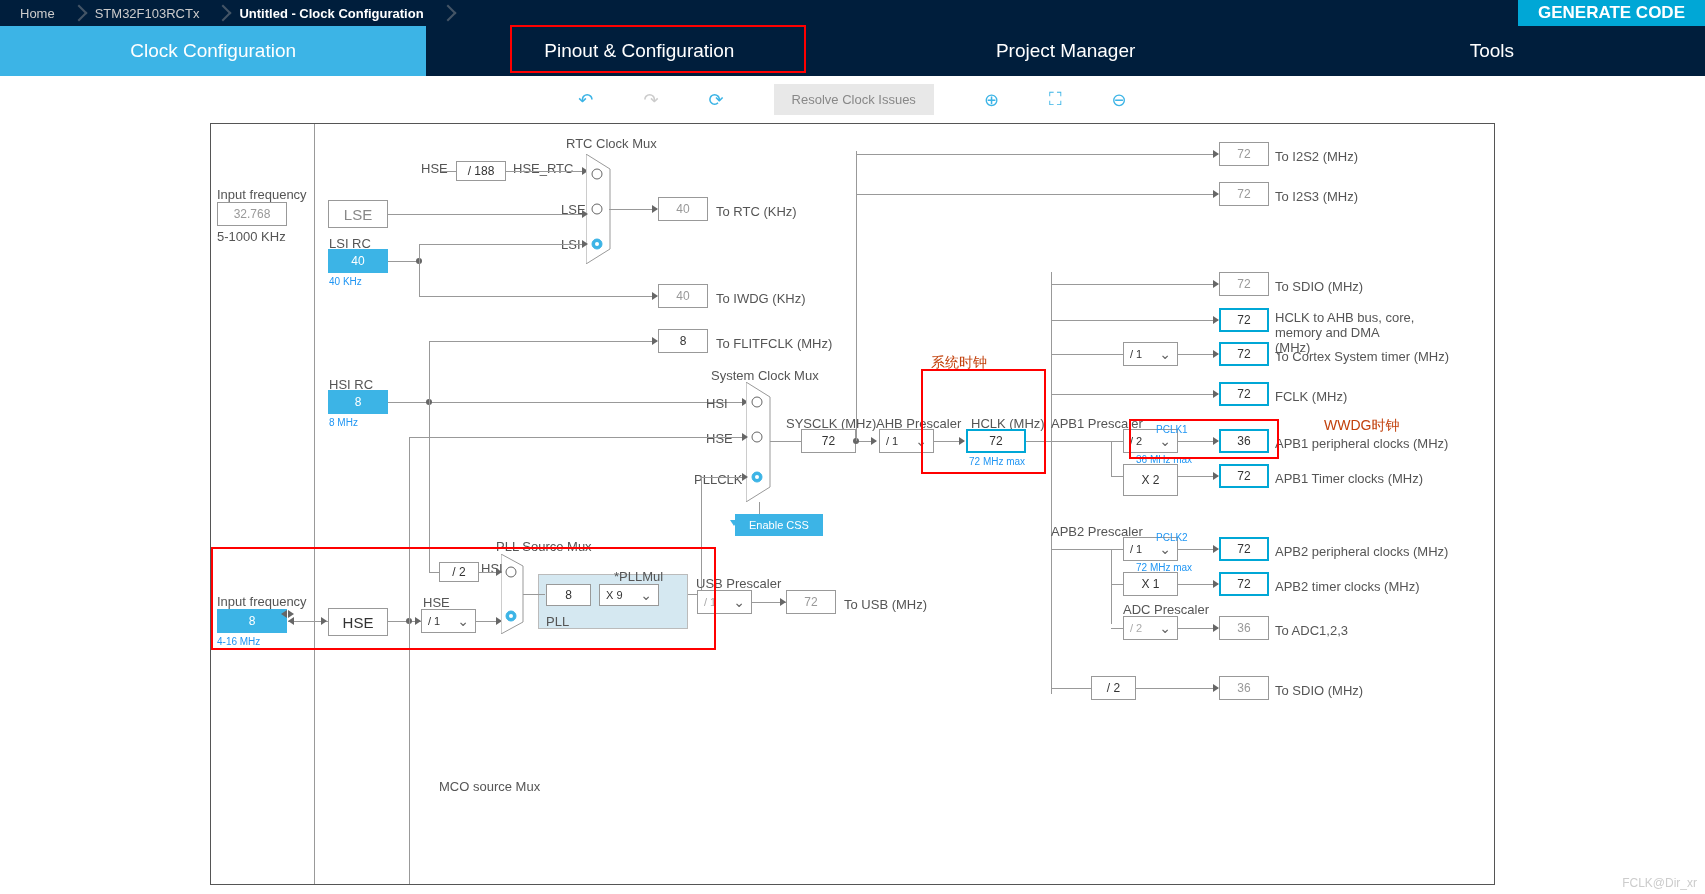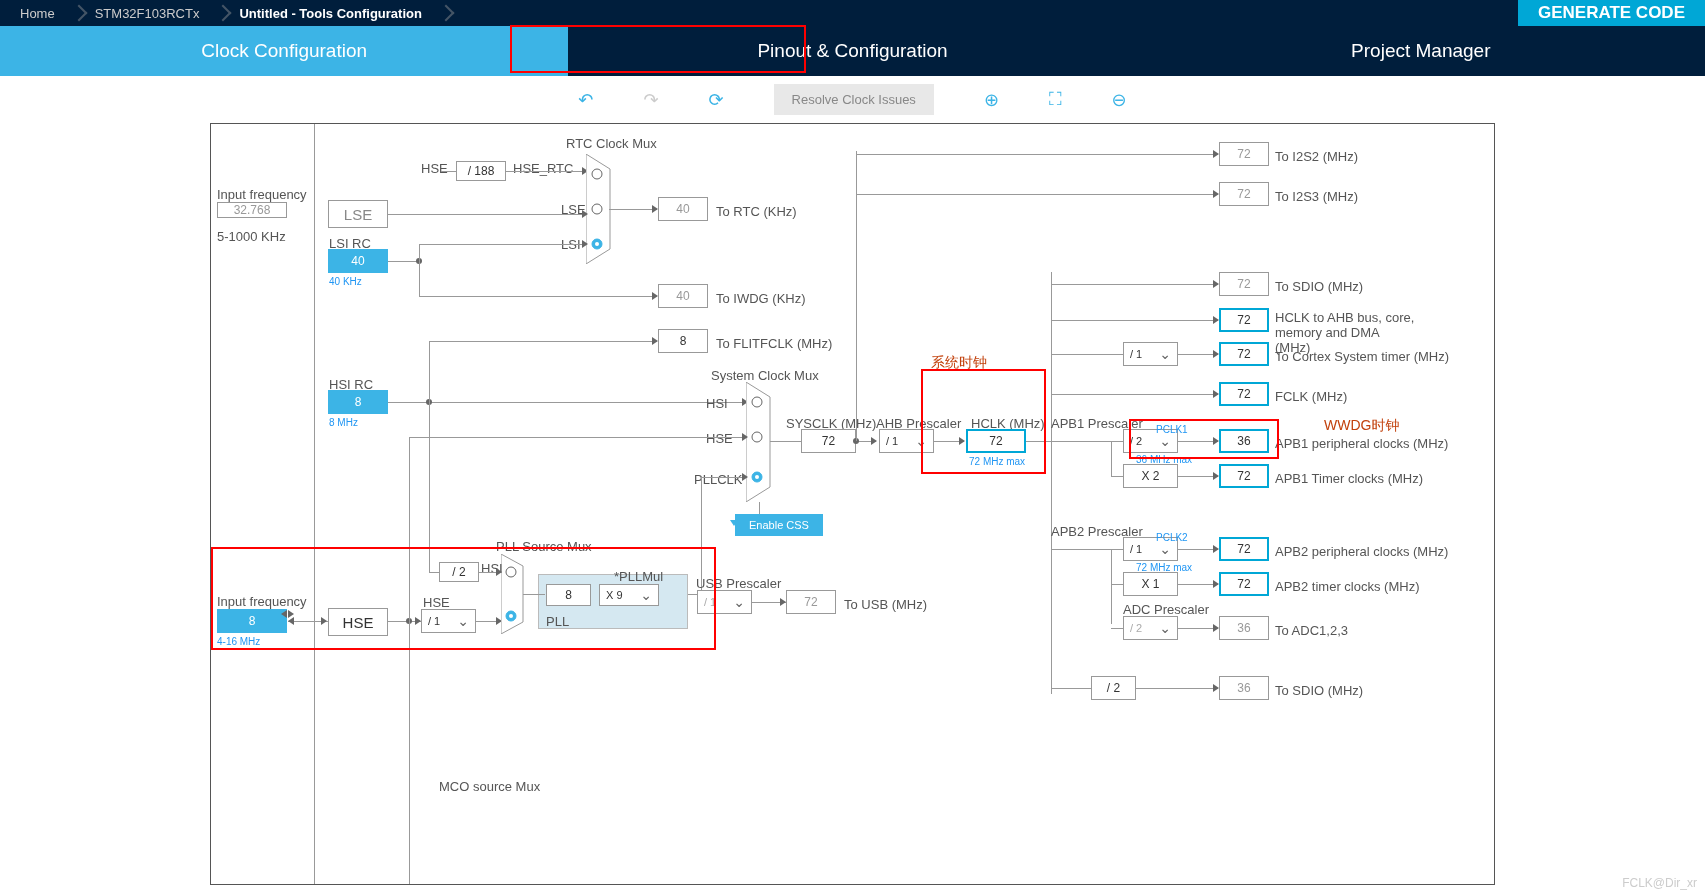--- a/index.html
+++ b/index.html
@@ -38,47 +38,48 @@
 .watermark { position: absolute; bottom: 4px; right: 8px; color: #ccc; font-size: 12px; }
 .pll-box { position: absolute; background: #d5e8f1; border: 1px solid #bbb; }
 .mux-trap { position: absolute; }
 </style>
 </head>
 <body>
 
 <div class="top-bar">
   <div class="crumb">Home</div>
   <div class="crumb">STM32F103RCTx</div>
-  <div class="crumb active">Untitled - Tools Configuration</div>
+  <div class="crumb active">Untitled - Clock Configuration</div>
   <div class="gen-btn">GENERATE CODE</div>
 </div>
 
 <div class="tabs">
   <div class="tab active">Clock Configuration</div>
   <div class="tab">Pinout &amp; Configuration</div>
   <div class="tab">Project Manager</div>
+  <div class="tab">Tools</div>
 </div>
 <div class="red-tab-box"></div>
 
 <div class="toolbar">
   <span class="ic">↶</span>
   <span class="ic disabled">↷</span>
   <span class="ic">⟳</span>
   <button class="resolve-btn">Resolve Clock Issues</button>
   <span class="ic">⊕</span>
   <span class="ic">⛶</span>
   <span class="ic">⊖</span>
 </div>
 
 <div class="canvas">
 
 <div class="vline" style="left:103px; top:0; height:762px;"></div>
 
 <div class="lbl" style="left:6px; top:63px;">Input frequency</div>
-<div class="box gray" style="left:6px; top:78px; width:70px; height:16px;">32.768</div>
+<div class="box gray" style="left:6px; top:78px; width:70px; height:24px;">32.768</div>
 <div class="lbl" style="left:6px; top:105px;">5-1000 KHz</div>
 
 <div class="lbl" style="left:6px; top:470px;">Input frequency</div>
 <div class="box blue-fill" style="left:6px; top:485px; width:70px; height:24px;">8</div>
 <div class="lbl blue" style="left:6px; top:512px;">4-16 MHz</div>
 
 <div class="box" style="left:117px; top:76px; width:60px; height:28px; font-size:15px; color:#888;">LSE</div>
 
 <div class="lbl" style="left:118px; top:112px;">LSI RC</div>
 <div class="box blue-fill" style="left:117px; top:125px; width:60px; height:24px;">40</div>
@@ -262,21 +263,21 @@
 <div class="lbl" style="left:840px; top:292px;">APB1 Prescaler</div>
 <div class="sel" style="left:912px; top:305px; width:55px; height:24px;">/ 2</div>
 <div class="hline" style="left:840px; top:317px; width:72px;"></div>
 <div class="lbl blue" style="left:945px; top:300px;">PCLK1</div>
 <div class="lbl blue" style="left:925px; top:330px;">36 MHz max</div>
 <div class="box blue-border" style="left:1008px; top:305px; width:50px; height:24px;">36</div>
 <div class="lbl" style="left:1064px; top:312px;">APB1 peripheral clocks (MHz)</div>
 <div class="hline" style="left:967px; top:317px; width:40px;"></div>
 <div class="arrow-r" style="left:1002px; top:313px;"></div>
 
-<div class="box" style="left:912px; top:340px; width:55px; height:24px;">X 2</div>
+<div class="box" style="left:912px; top:340px; width:55px; height:32px;">X 2</div>
 <div class="box blue-border" style="left:1008px; top:340px; width:50px; height:24px;">72</div>
 <div class="lbl" style="left:1064px; top:347px;">APB1 Timer clocks (MHz)</div>
 <div class="hline" style="left:967px; top:352px; width:40px;"></div>
 <div class="arrow-r" style="left:1002px; top:348px;"></div>
 <div class="vline" style="left:900px; top:317px; height:35px;"></div>
 <div class="hline" style="left:900px; top:352px; width:12px;"></div>
 
 <div class="lbl" style="left:840px; top:400px;">APB2 Prescaler</div>
 <div class="sel" style="left:912px; top:413px; width:55px; height:24px;">/ 1</div>
 <div class="hline" style="left:840px; top:425px; width:72px;"></div>

